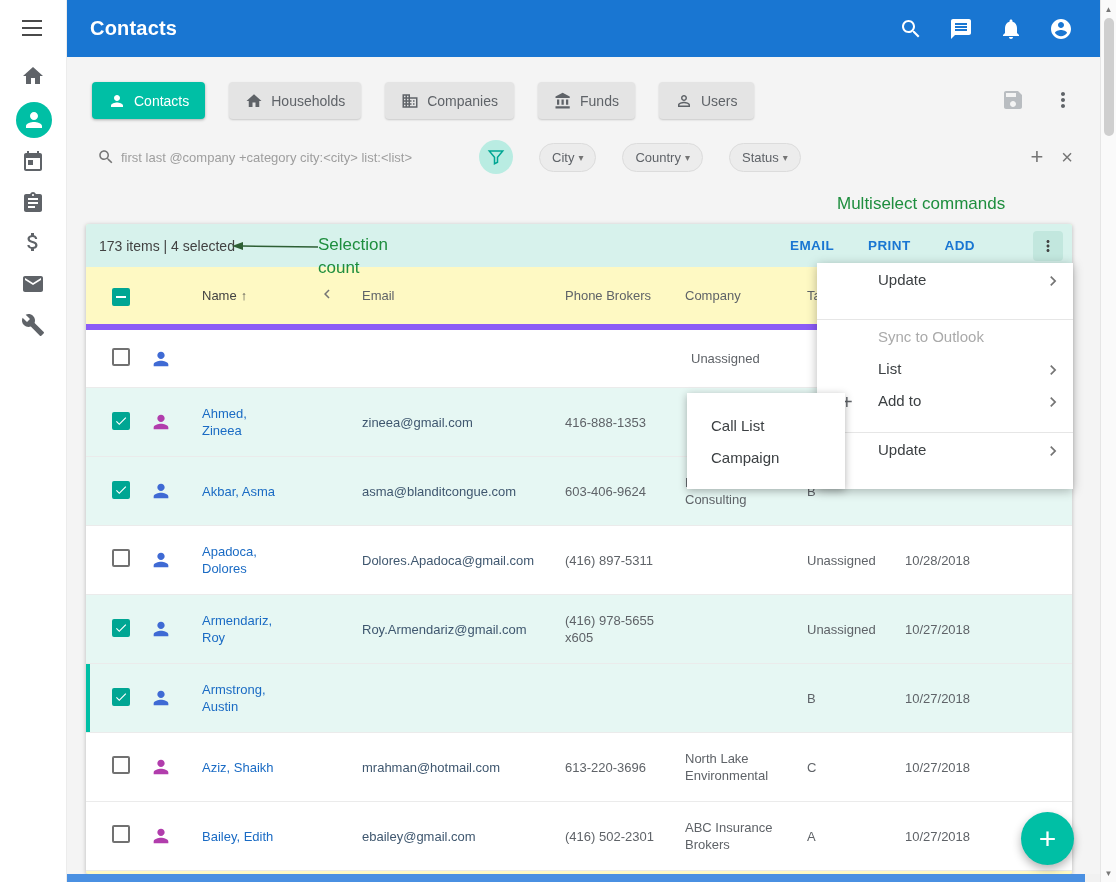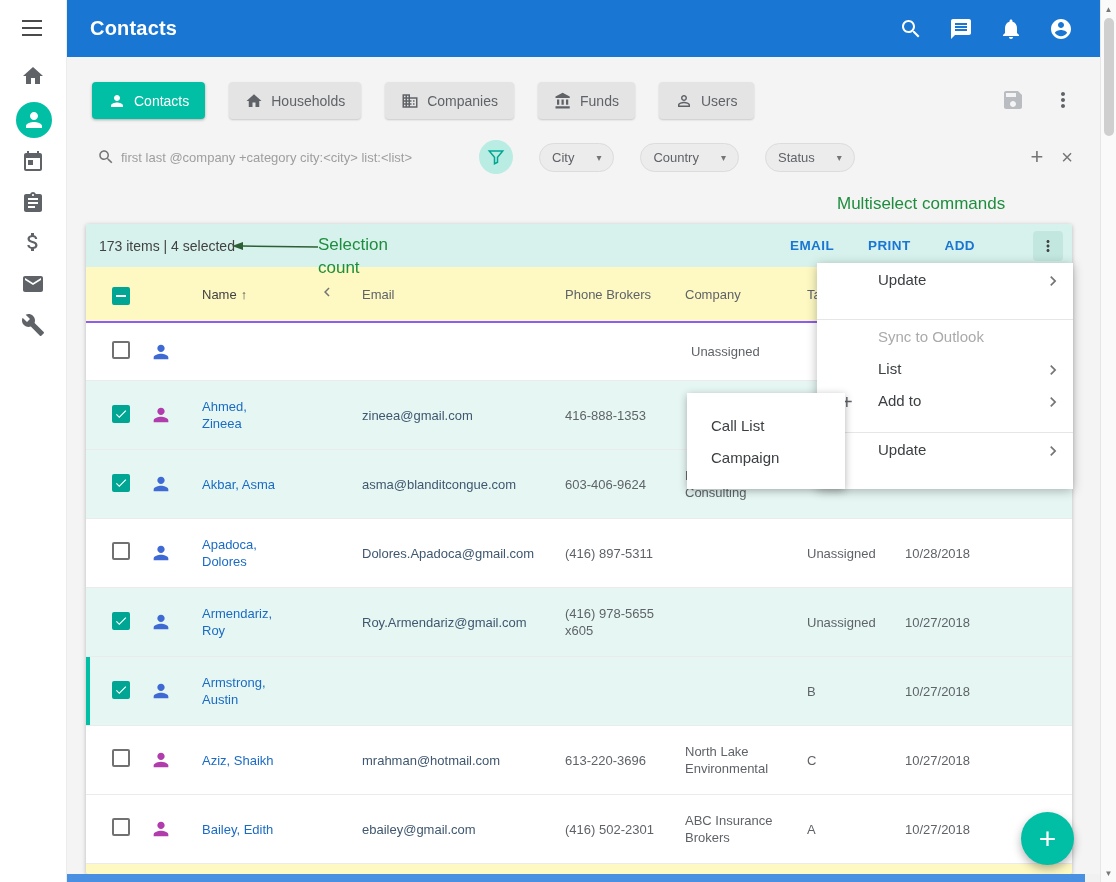--- a/index.html
+++ b/index.html
@@ -33,21 +33,21 @@
   .toolbar-right{position:absolute;top:31px;right:25px;display:flex;gap:26px;z-index:3;align-items:center}
   .toolbar-right svg{width:24px;height:24px;cursor:pointer}
 
   
   .search-row{position:absolute;left:30px;right:27px;top:83px;height:34px;display:flex;align-items:center;z-index:3}
   .search-row .mag{width:18px;height:18px;fill:#757575;flex-shrink:0}
   .search-input{border:none;outline:none;background:transparent;width:358px;margin-left:6px;font-size:13px;color:#444;font-family:"Liberation Sans",sans-serif}
   .search-input::placeholder{color:#9e9e9e}
   .filter-btn{width:34px;height:34px;border-radius:50%;background:#b9ece2;display:flex;align-items:center;justify-content:center;cursor:pointer;flex-shrink:0}
   .filter-btn svg{width:18px;height:18px;stroke:#00a693;fill:none;stroke-width:2}
-  .chip{height:29px;border-radius:15px;background:#ececec;border:1px solid #dcdcdc;display:flex;align-items:center;gap:22px;padding:0 12px;font-size:13px;color:#5f6368;cursor:pointer;margin-left:26px;white-space:nowrap}
+  .chip{height:29px;border-radius:15px;background:#ececec;border:1px solid #dcdcdc;display:flex;align-items:center;gap:4px;padding:0 12px;font-size:13px;color:#5f6368;cursor:pointer;margin-left:26px;white-space:nowrap}
   .chip:first-of-type{margin-left:21px}
   .chip .caret{font-size:10px;color:#757575}
   .sr-spacer{flex:1}
   .plus-icon{font-size:22px;color:#757575;cursor:pointer;margin-right:18px;line-height:1}
   .close-icon{font-size:20px;color:#757575;cursor:pointer;line-height:1}
 
   
   .ann{position:absolute;color:#1e8e3e;font-size:17px;z-index:15}
   .ann-multiselect{left:770px;top:137px}
   .ann-selection{left:251px;top:176px;line-height:23px}
@@ -66,21 +66,21 @@
   .col-check{width:50px;padding-left:26px}
   .col-avatar{width:50px;padding-left:0;display:flex;justify-content:center}
   .col-name{width:116px}
   .col-chev{width:44px}
   .col-email{width:203px}
   .col-phone{width:120px}
   .col-company{width:122px}
   .col-tag{width:98px}
   .col-date{flex:1}
 
-  .thead{height:56px;display:flex;align-items:center;border-bottom:2px solid #8b5cf6;color:#757575}
+  .thead{height:63px;display:flex;align-items:center;border-bottom:6px solid #8b5cf6;color:#757575}
   .thead .hname{color:#424242;display:inline-flex;align-items:center;gap:4px;cursor:pointer}
   .sort-arrow{color:#424242;font-size:13px}
   .collapse svg{width:18px;height:18px;fill:#757575;cursor:pointer}
 
   .trow{display:flex;align-items:center;min-height:69px;border-bottom:1px solid #ebebeb;background:#fff;cursor:pointer}
   .tbody .trow:first-child{min-height:58px}
   .trow.sel{background:#e6f7f3}
   .trow.foc{box-shadow:inset 4px 0 0 #00bfa5}
   .cell{color:#5f6368}
   .email{color:#3f576f}

